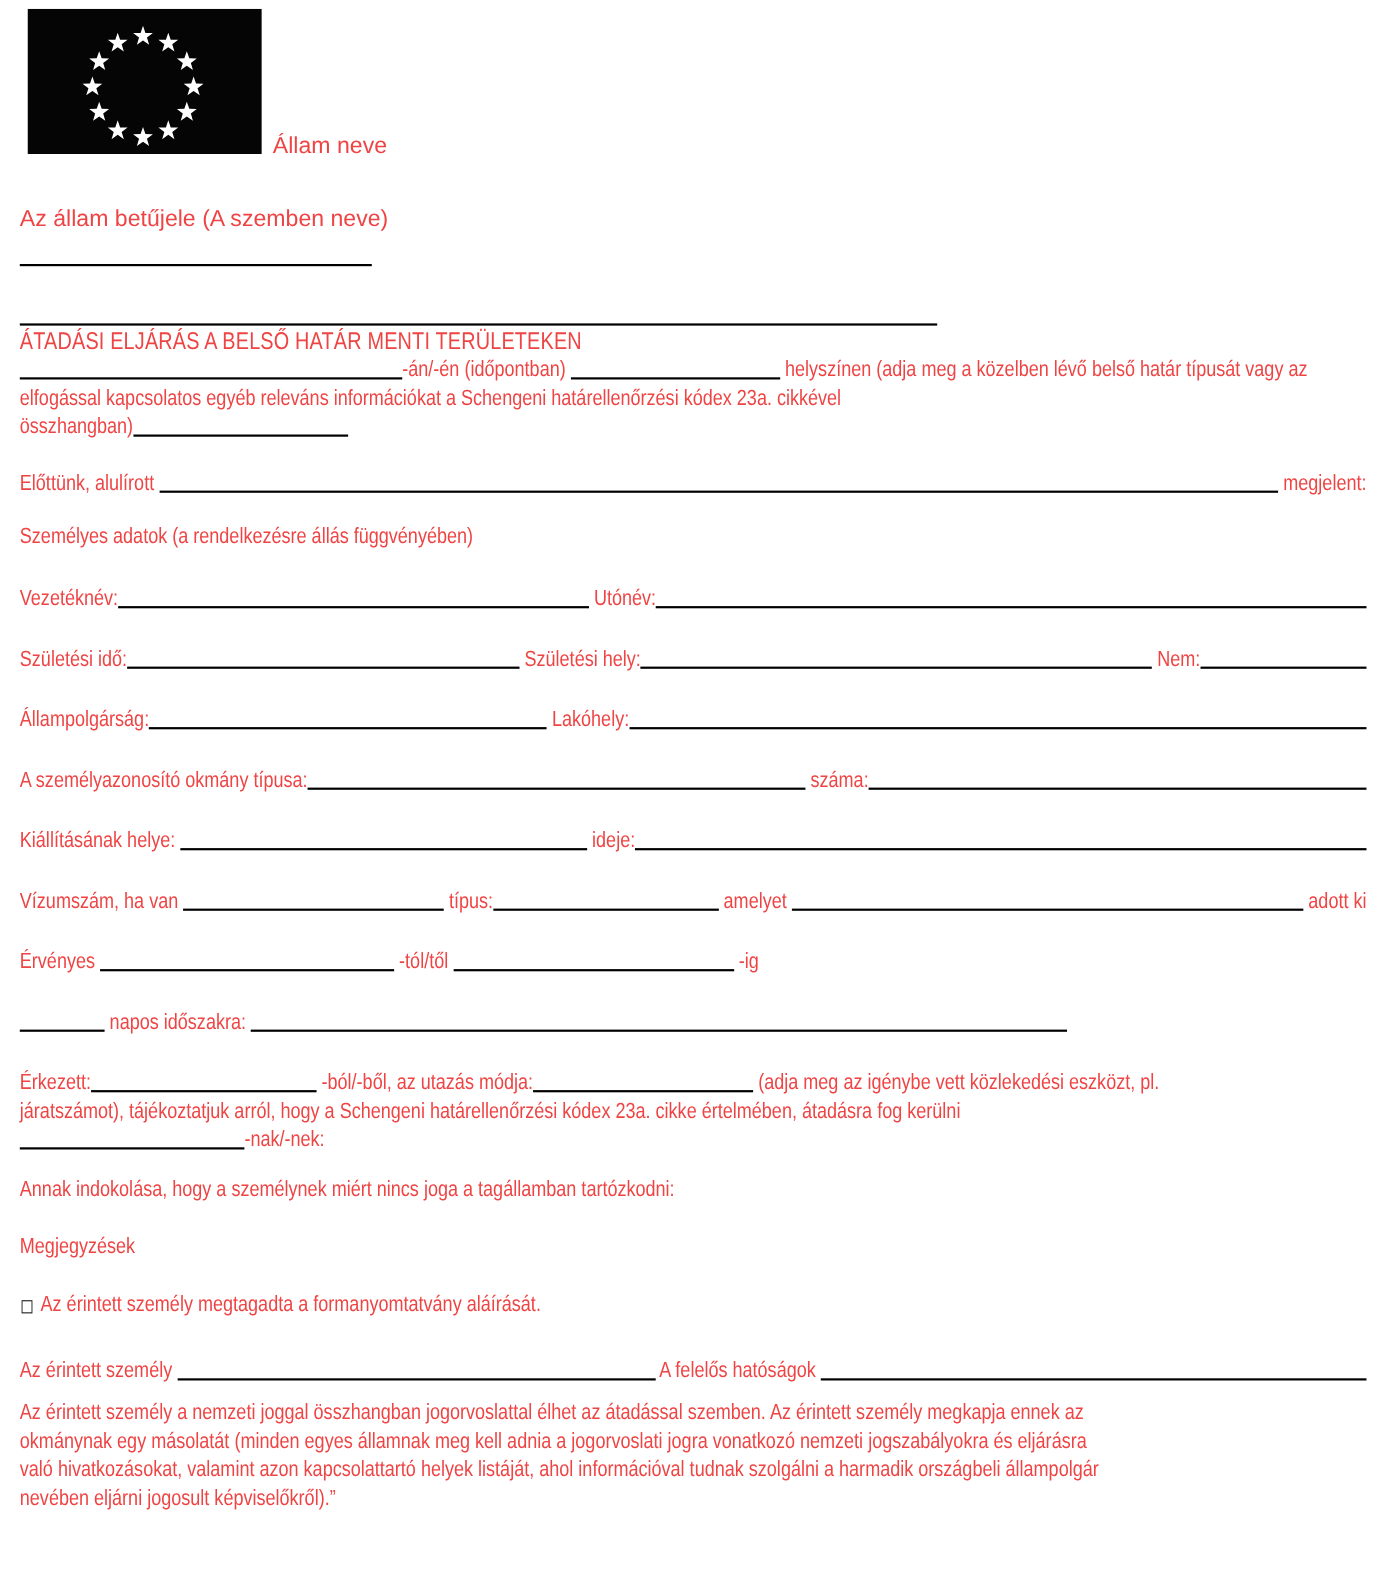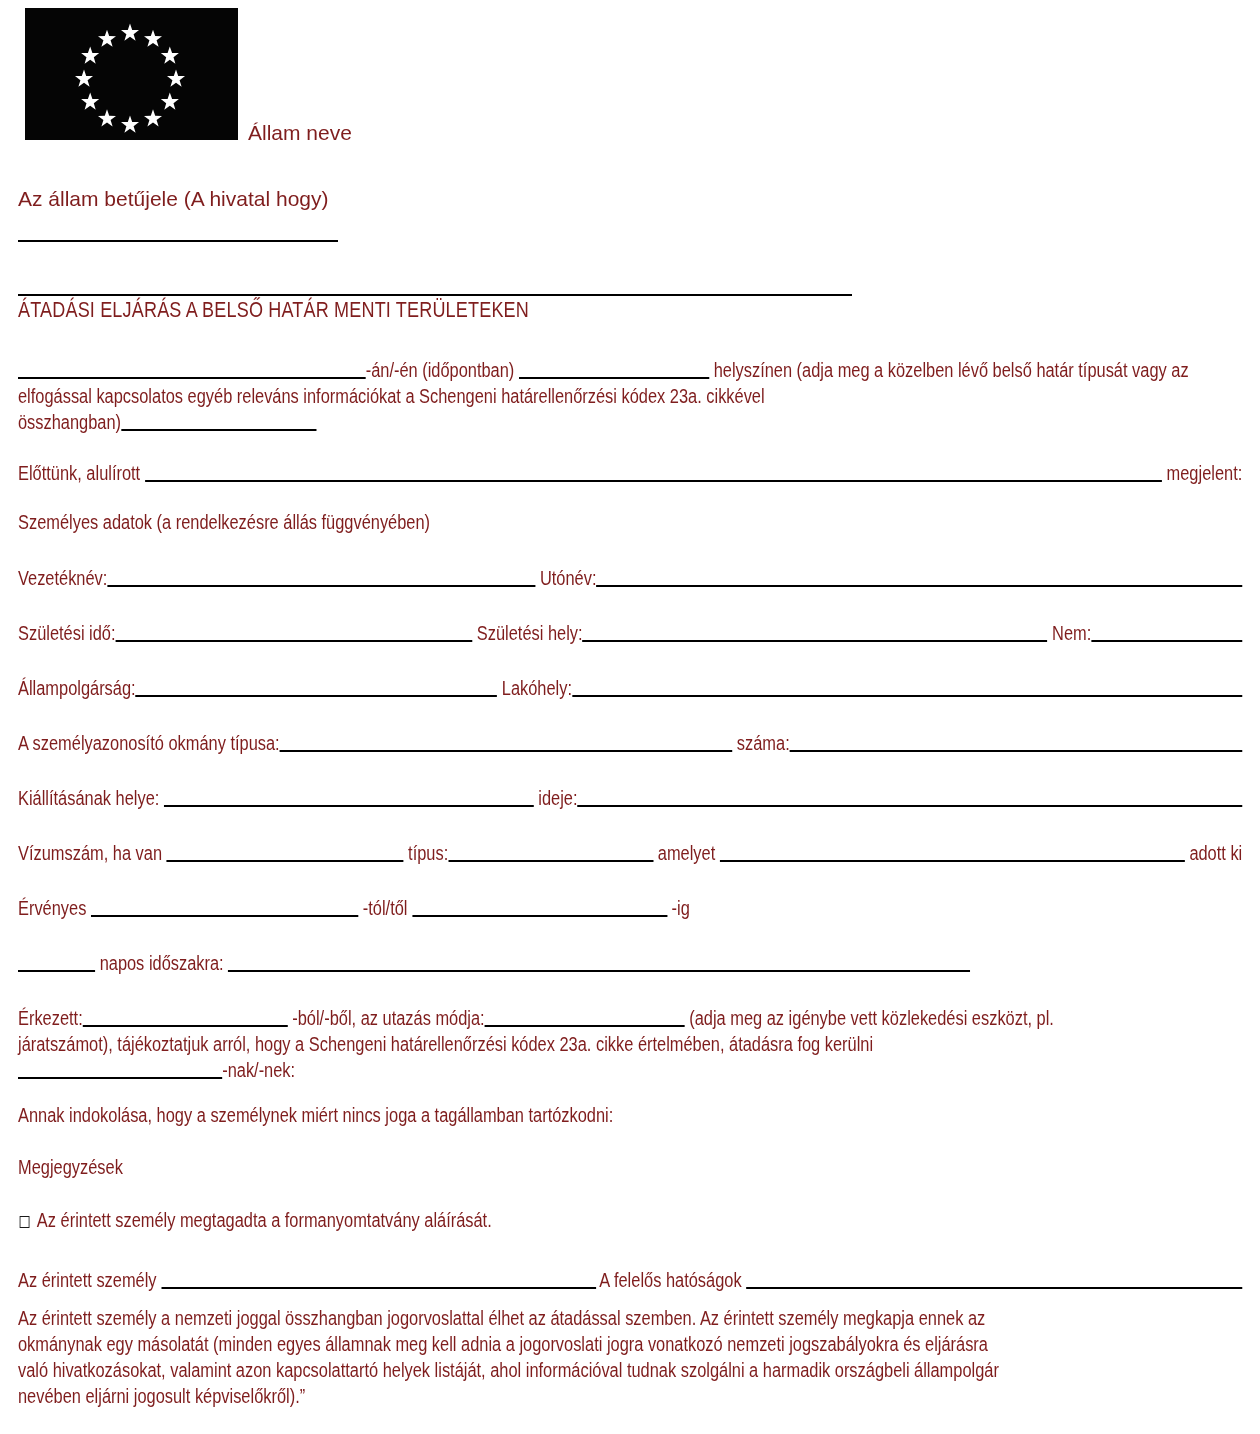--- a/index.html
+++ b/index.html
@@ -1,37 +1,37 @@
 <!DOCTYPE html>
 <html><head>
 <meta charset="utf-8">
 <style>
   html,body{margin:0;padding:0;background:#fff;}
   .page{
-    position:relative;width:1260px;height:1434px;background:#fff;color:#7f1d1d;
+    position:relative;width:1260px;height:1434px;background:#fff;color:#ef4444;
     font-family:"Liberation Sans","DejaVu Sans",sans-serif;overflow:hidden;
   }
   .content{padding:0 18px;}
   .row{display:flex;align-items:flex-end;line-height:26px;font-size:20px;}
   .reg{font-size:21px;}
   .cond{width:1493px;transform:scaleX(0.82);transform-origin:0 0;}
   .title{font-size:22px;letter-spacing:.2px;}
   .t{white-space:pre;flex:0 0 auto;}
   .blank{display:inline-block;height:4px;border-bottom:2px solid #000;margin-bottom:4px;flex:0 0 auto;}
   .blank.grow{flex:1 1 auto;}
   .flag-row{display:flex;align-items:flex-end;margin:8px 0 0 7px;}
   .flag-label{font-size:21px;line-height:21px;margin:0 0 -3px 10px;white-space:pre;}
   .overline{height:0;border-top:2px solid #000;width:834px;}
   .checkbox{display:inline-block;width:10px;height:10px;border:1.5px solid #1a1a1a;margin:0 9px 5px 2px;flex:0 0 auto;background:#fff;}
   .para{display:block;}
   .r2{margin-top:46px}
   .r3{margin-top:24px}
   .r4{margin-top:48px}
   .r5{margin-top:1px}
-  .p5{margin-top:34px}
+  .p5{}
   .r7{margin-top:25px}
   .r8{margin-top:23px}
   .r9{margin-top:30px}
   .r10,.r11,.r12,.r13,.r14,.r15,.r16,.p17{margin-top:29px}
   .r18{margin-top:19px}
   .r19{margin-top:26px}
   .r20{margin-top:27px}
   .r21{margin-top:34px}
   .p22{margin-top:12px}
 </style>
@@ -54,21 +54,21 @@
           <polygon points="82.0,101.3 84.2,107.8 91.0,107.9 85.6,112.0 87.6,118.5 82.0,114.6 76.4,118.5 78.4,112.0 73.0,107.9 79.8,107.8" fill="#ffffff"></polygon>
           <polygon points="65.2,84.5 67.4,90.9 74.2,91.1 68.8,95.2 70.7,101.7 65.2,97.8 59.6,101.7 61.5,95.2 56.1,91.1 62.9,90.9" fill="#ffffff"></polygon>
           <polygon points="59.0,61.5 61.2,67.9 68.0,68.1 62.6,72.2 64.6,78.7 59.0,74.8 53.4,78.7 55.4,72.2 50.0,68.1 56.8,67.9" fill="#ffffff"></polygon>
           <polygon points="65.2,38.5 67.4,44.9 74.2,45.1 68.8,49.2 70.7,55.7 65.2,51.8 59.6,55.7 61.5,49.2 56.1,45.1 62.9,44.9" fill="#ffffff"></polygon>
           <polygon points="82.0,21.7 84.2,28.1 91.0,28.2 85.6,32.3 87.6,38.8 82.0,35.0 76.4,38.8 78.4,32.3 73.0,28.2 79.8,28.1" fill="#ffffff"></polygon>
         </svg>
       <span class="flag-label">Állam neve</span>
     </div>
 
     <div class="row reg r2">
-      <span class="t">Az állam betűjele (A hivatal hogy)</span>
+      <span class="t">Az állam betűjele (A szemben neve)</span>
     </div>
 
     <div class="row reg r3">
         <span class="blank" style="width: 320px;"></span>
       </div>
 
     <div class="overline r4"></div>
 
     <div class="row cond title r5">
       <span class="t">ÁTADÁSI ELJÁRÁS A BELSŐ HATÁR MENTI TERÜLETEKEN</span>

